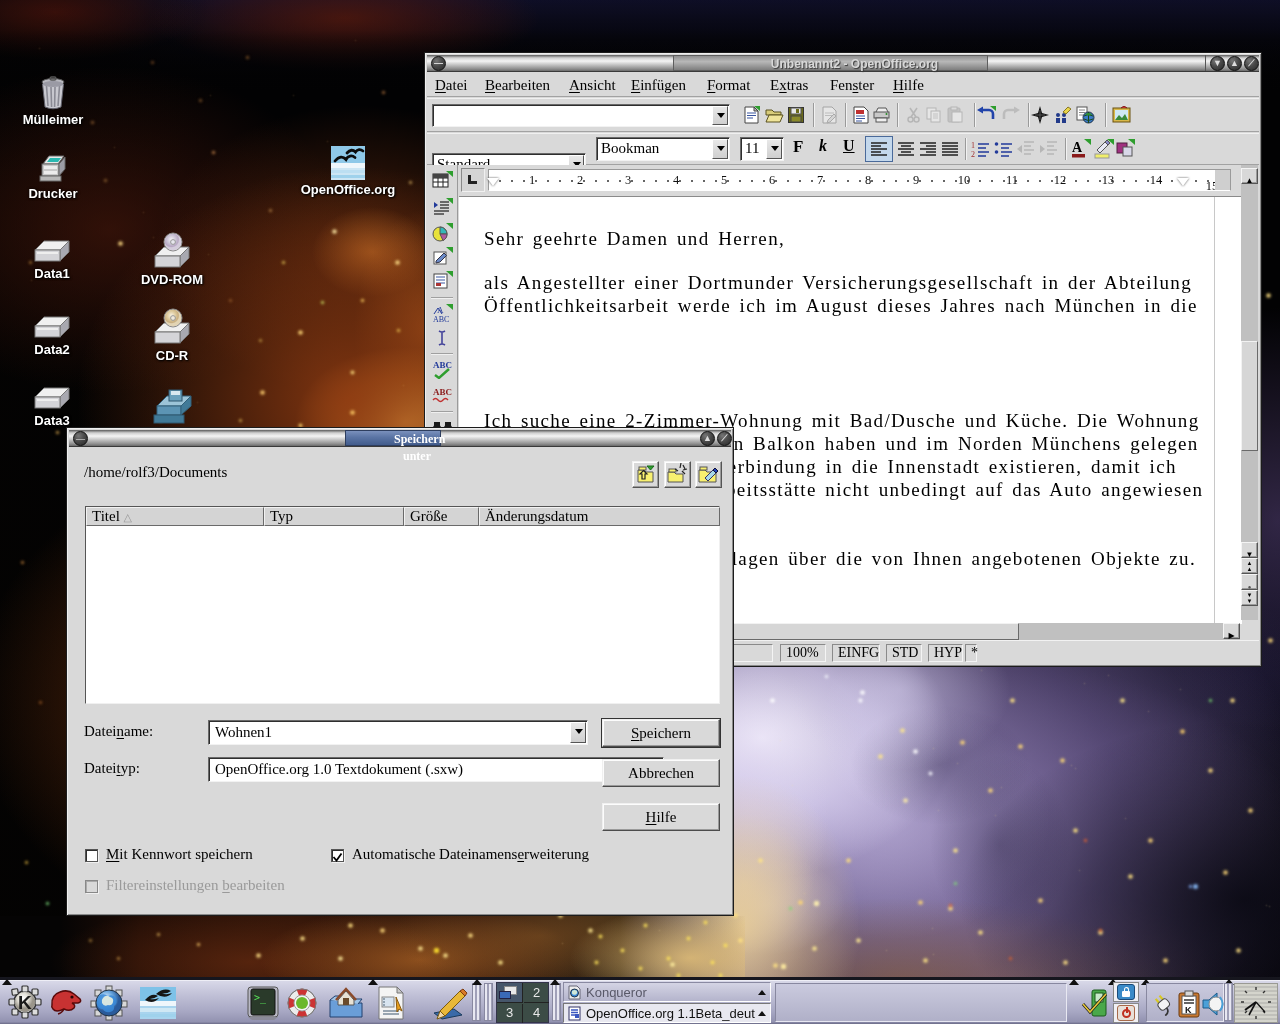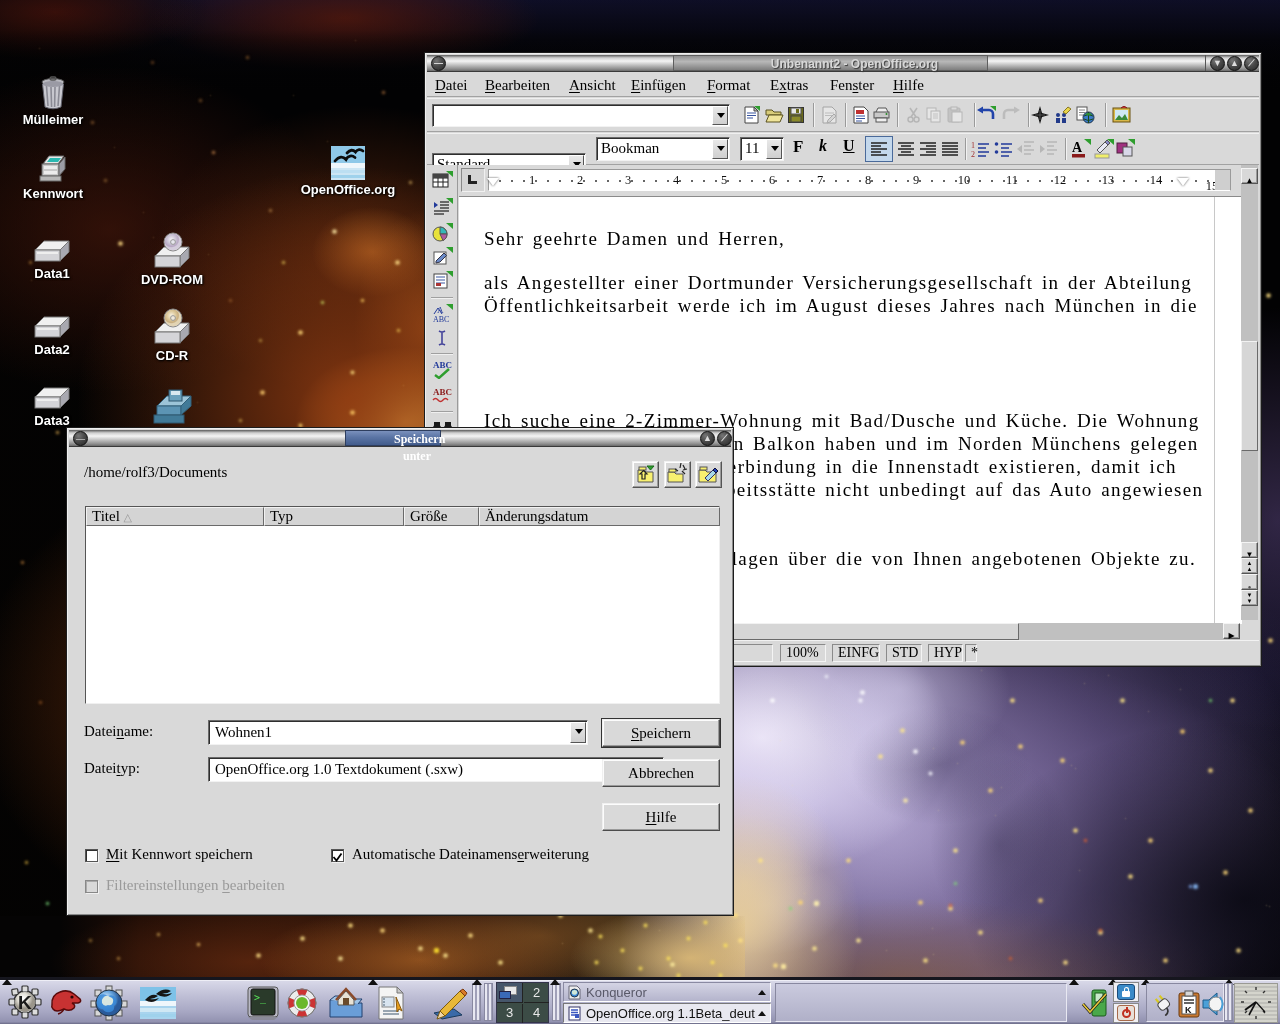--- a/index.html
+++ b/index.html
@@ -296,21 +296,21 @@
   <div class="dicon" style="left:5px;top:152px;width:96px;">
     <svg width="34" height="32" viewBox="0 0 34 32">
       <path d="M7 12 L13 4 L28 4 L22 12 Z" fill="#e8e8e8" stroke="#666"></path>
       <path d="M14 6 L25 6 L22 10 L11 10 Z" fill="#2ab8b0"></path>
       <rect x="6" y="12" width="17" height="12" fill="#c9c9c9" stroke="#666"></rect>
       <path d="M23 12 L29 5 L29 17 L23 24 Z" fill="#9d9da5" stroke="#666"></path>
       <rect x="8" y="14" width="13" height="3" fill="#ececec"></rect>
       <rect x="8" y="19" width="13" height="3" fill="#ececec"></rect>
       <rect x="4" y="24" width="21" height="5" fill="#b8b8b8" stroke="#666"></rect>
     </svg>
-    <div class="lbl">Kennwort</div>
+    <div class="lbl">Drucker</div>
   </div>
   <div class="dicon" style="left:10px;top:238px;width:84px;">
     <svg width="40" height="26" viewBox="0 0 40 26">
       <path d="M3 12 L12 3 L37 3 L28 12 Z" fill="#f0f0f0" stroke="#777"></path>
       <path d="M28 12 L37 3 L37 14 L28 23 Z" fill="#a8a8b0" stroke="#777"></path>
       <rect x="3" y="12" width="25" height="11" fill="#d4d4d8" stroke="#777"></rect>
       <rect x="5" y="14" width="21" height="2" fill="#eee"></rect>
     </svg>
     <div class="lbl">Data1</div>
   </div>

